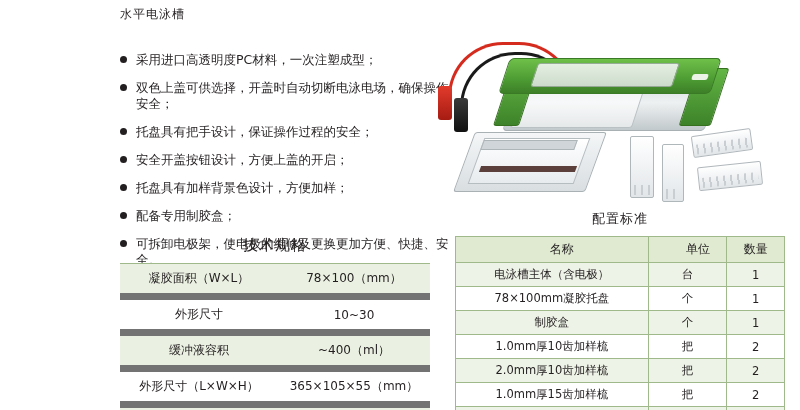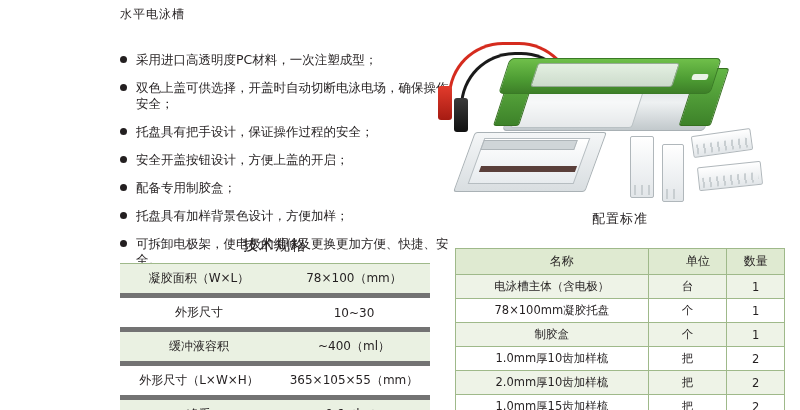--- a/index.html
+++ b/index.html
@@ -73,21 +73,21 @@
     padding-bottom: 8px;
     letter-spacing: 1px;
   }
   table.spec {
     border-collapse: collapse;
     width: 310px;
     font-size: 12px;
   }
   table.spec td {
     border-top: 1px solid #9fb98a;
-    border-bottom: 5px solid #737373;
+    border-bottom: 7px solid #737373;
     padding: 6px 4px;
     height: 16px;
   }
   table.spec tr:nth-child(odd) td {
     background: #eaf1e2;
   }
   table.spec tr:nth-child(even) td {
     background: #ffffff;
   }
   table.spec td.k {
@@ -101,21 +101,21 @@
   
   .conf-wrap {
     position: absolute;
     left: 455px;
     top: 210px;
     width: 330px;
   }
   .conf-title {
     text-align: center;
     font-size: 13px;
-    padding-bottom: 20px;
+    padding-bottom: 8px;
     letter-spacing: 1px;
   }
   table.conf {
     border-collapse: collapse;
     width: 330px;
     font-size: 11.5px;
   }
   table.conf th, table.conf td {
     border: 1px solid #9fb98a;
     padding: 4px 3px;
@@ -299,25 +299,25 @@
     <div class="feature">
       <span class="bullet"></span>
       <span class="feature-text">托盘具有把手设计，保证操作过程的安全；</span>
     </div>
     <div class="feature">
       <span class="bullet"></span>
       <span class="feature-text">安全开盖按钮设计，方便上盖的开启；</span>
     </div>
     <div class="feature">
       <span class="bullet"></span>
+      <span class="feature-text">托盘具有加样背景色设计，方便加样；</span>
+    </div>
+    <div class="feature">
+      <span class="bullet"></span>
       <span class="feature-text">配备专用制胶盒；</span>
-    </div>
-    <div class="feature">
-      <span class="bullet"></span>
-      <span class="feature-text">托盘具有加样背景色设计，方便加样；</span>
     </div>
     <div class="feature">
       <span class="bullet"></span>
       <span class="feature-text">可拆卸电极架，使电极的维修及更换更加方便、快捷、安全。</span>
     </div>
   </div>
 
   <div class="product">
     <div class="pimg lead-red"></div>
     <div class="pimg lead-black"></div>

